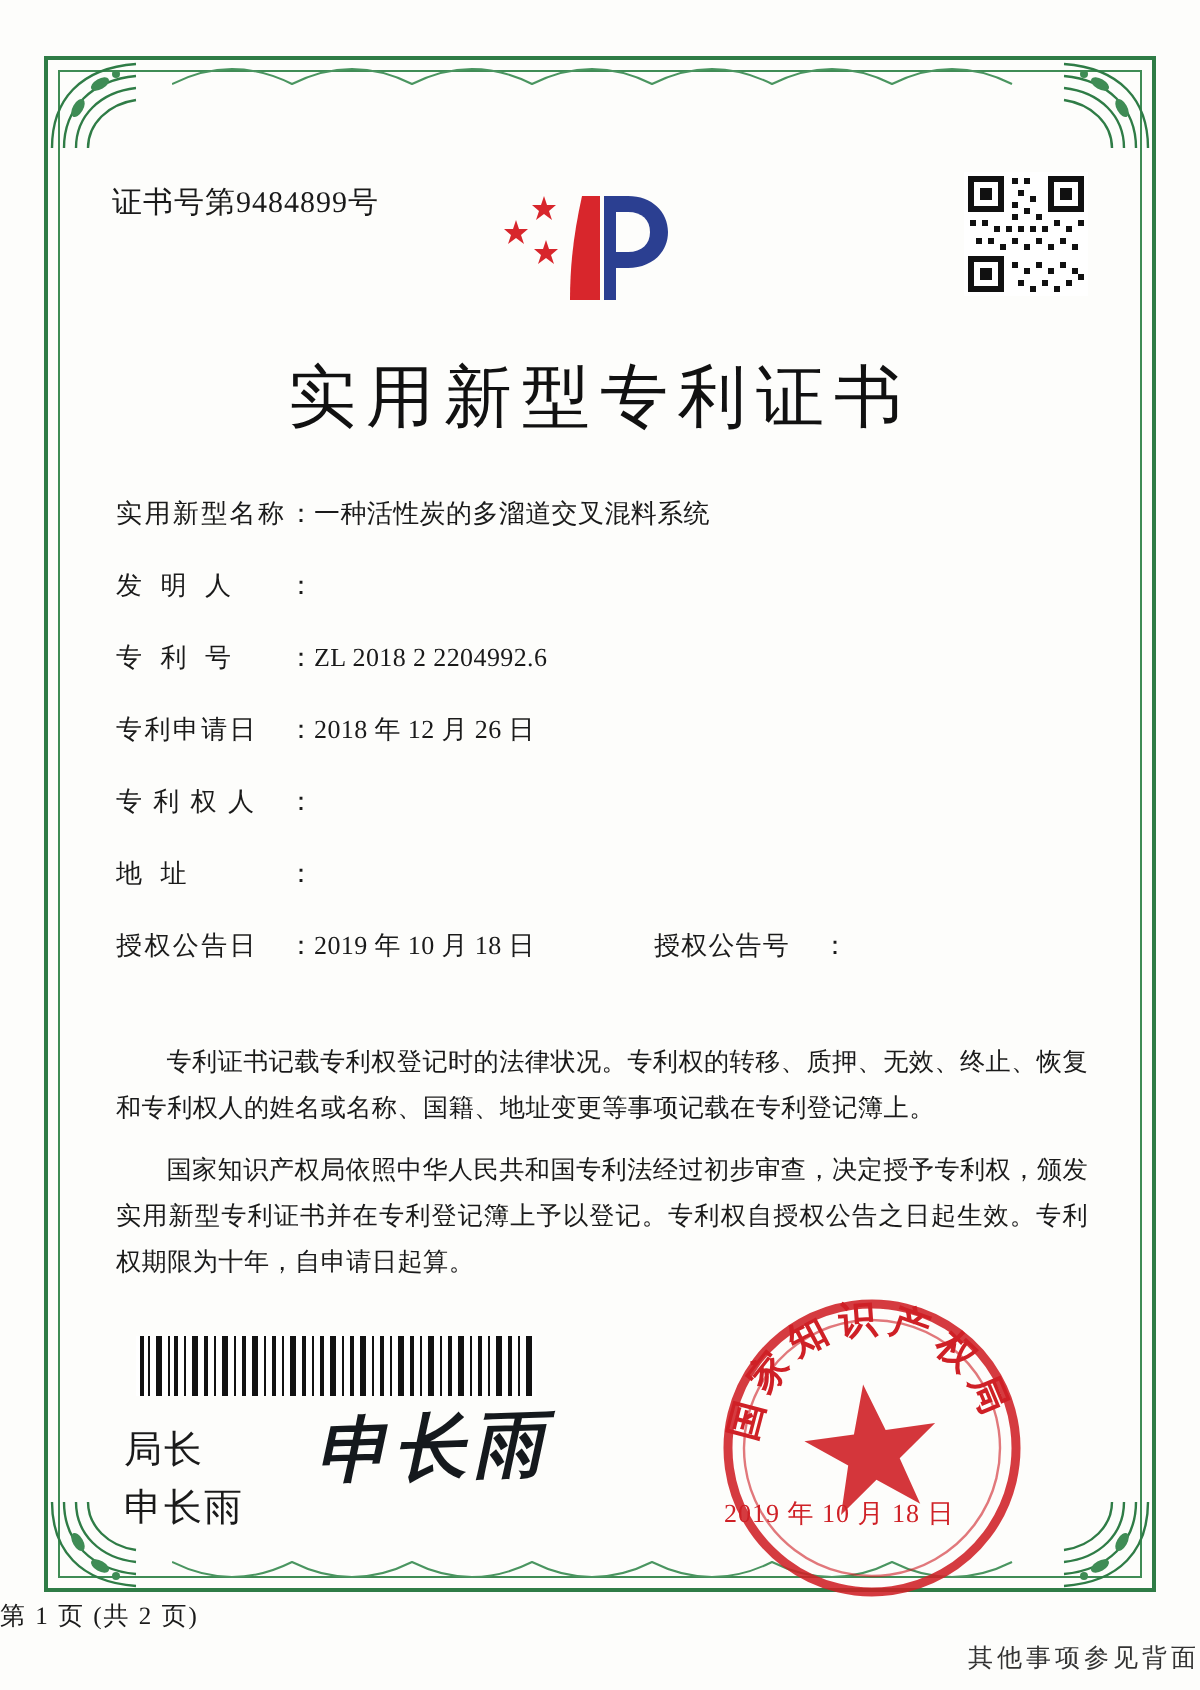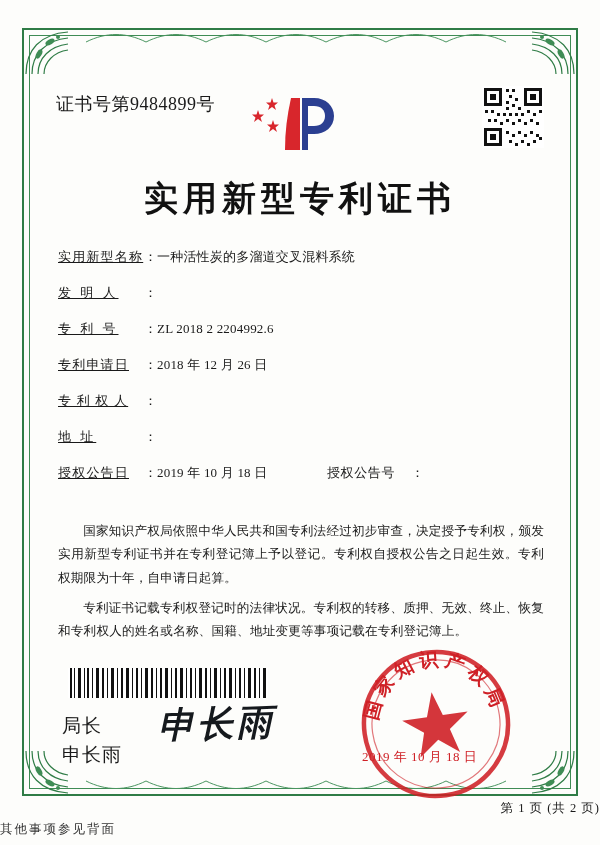--- a/index.html
+++ b/index.html
@@ -56,21 +56,21 @@
     height: 14px;
     overflow: hidden;
   }
   .edge-top { top: 30px; }
   .edge-bottom { bottom: 52px; transform: scaleY(-1); }
 
   
   .cert-no {
     position: absolute;
     left: 56px; top: 92px;
-    font-size: 18px;
+    font-size: 15px;
     letter-spacing: 0.5px;
     color: #1a1a1a;
   }
   .logo {
     position: absolute;
     left: 244px; top: 88px;
     width: 112px; height: 70px;
   }
   .qr {
     position: absolute;
@@ -78,21 +78,21 @@
     width: 62px; height: 62px;
   }
 
   
   .title {
     position: absolute;
     left: 0; right: 0;
     top: 176px;
     text-align: center;
     font-size: 34px;
-    font-weight: bold;
+    font-weight: normal;
     letter-spacing: 5px;
     color: #111;
     font-family: "Liberation Serif", serif;
   }
 
   
   .fields {
     position: absolute;
     left: 58px; top: 247px;
     width: 486px;
@@ -102,21 +102,20 @@
   .f-row {
     display: flex;
     align-items: baseline;
     margin-bottom: 16.5px;
   }
   .f-label {
     width: 86px;
     flex: 0 0 86px;
     letter-spacing: 3px;
     white-space: nowrap;
-    text-decoration: underline;
   }
   .f-label.wide { letter-spacing: 1.2px; }
   .f-colon {
     flex: 0 0 12px;
     text-align: left;
   }
   .f-value {
     flex: 1 1 auto;
     letter-spacing: 0.2px;
   }
@@ -179,30 +178,29 @@
     font-size: 13px;
     color: #cf2026;
     letter-spacing: 0.5px;
   }
 
   
   .page-no {
     position: absolute;
     left: 0; right: 0;
     top: 800px;
-    text-align: right;
+    text-align: left;
     font-size: 12.5px;
     letter-spacing: 1px;
-    padding-left: 35px;
   }
   .footnote {
     position: absolute;
     left: 0; right: 0;
     top: 821px;
-    text-align: left;
+    text-align: right;
     font-size: 12.5px;
     letter-spacing: 2px;
     color: #333;
   }
 </style>
 </head>
 <body>
 
 <div class="page">
 
@@ -385,22 +383,22 @@
     <div class="f-row dual">
       <span class="f-label wide">授权公告日</span>
       <span class="f-colon">：</span>
       <span class="f-value">2019 年 10 月 18 日</span>
       <span class="f-label2">授权公告号</span>
       <span class="f-colon">：</span>
     </div>
   </div>
 
   <div class="paras">
+    <p>专利证书记载专利权登记时的法律状况。专利权的转移、质押、无效、终止、恢复和专利权人的姓名或名称、国籍、地址变更等事项记载在专利登记簿上。</p>
     <p>国家知识产权局依照中华人民共和国专利法经过初步审查，决定授予专利权，颁发实用新型专利证书并在专利登记簿上予以登记。专利权自授权公告之日起生效。专利权期限为十年，自申请日起算。</p>
-    <p>专利证书记载专利权登记时的法律状况。专利权的转移、质押、无效、终止、恢复和专利权人的姓名或名称、国籍、地址变更等事项记载在专利登记簿上。</p>
   </div>
 
   <div class="barcode">
     <svg width="200" height="30" viewBox="0 0 200 30" shape-rendering="crispEdges">
       <rect width="200" height="30" fill="#ffffff"></rect>
       <g fill="#111">
         <rect x="2" y="0" width="2" height="30"></rect>
           <rect x="6" y="0" width="1" height="30"></rect>
         <rect x="10" y="0" width="3" height="30"></rect>
           <rect x="16" y="0" width="1" height="30"></rect>

